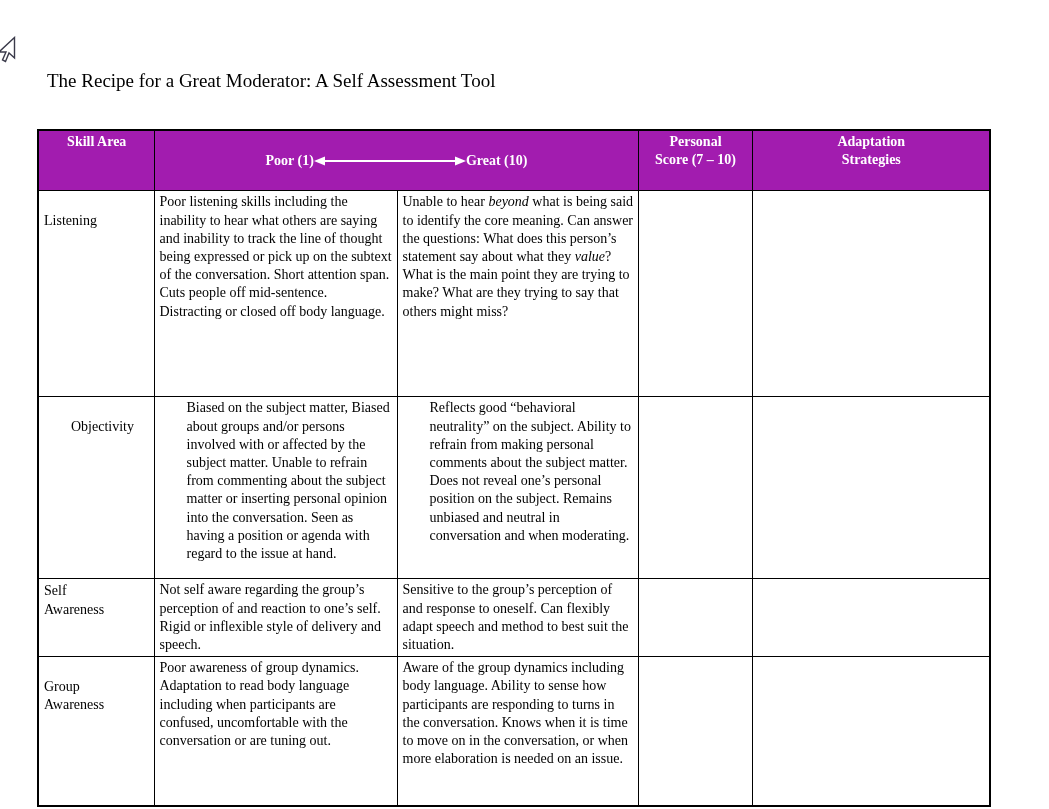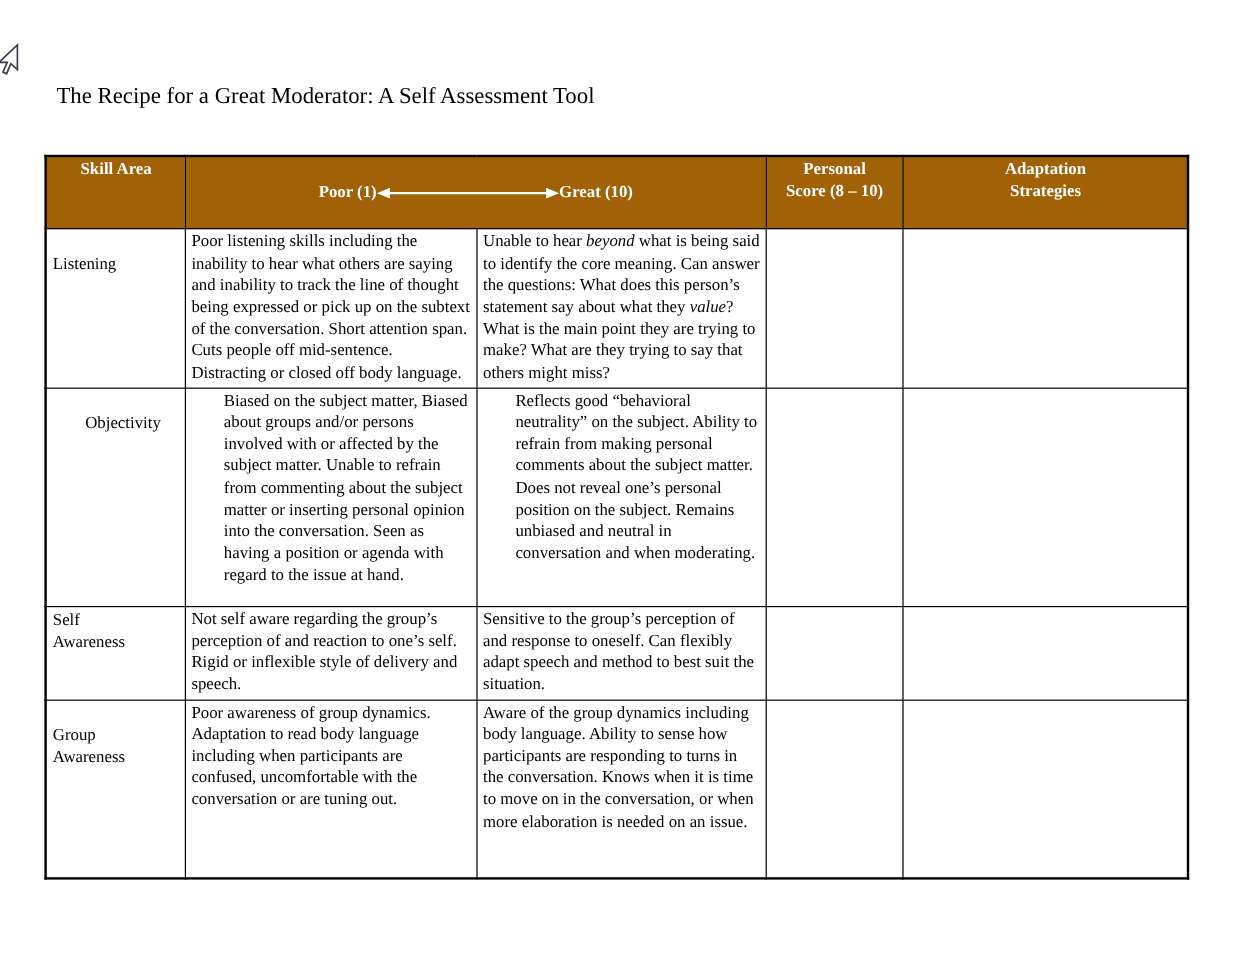--- a/index.html
+++ b/index.html
@@ -41,21 +41,21 @@
   table.assessment col.c4 { width: 114px; }
   table.assessment col.c5 { width: 238px; }
   table.assessment td, table.assessment th {
     border: 1px solid #000000;
     vertical-align: top;
     font-size: 14px;
     line-height: 18.2px;
     padding: 2px 4px 2px 5px;
   }
   thead th {
-    background: #a16207;
+    background: #a21caf;
     color: #ffffff;
     font-weight: bold;
     height: 39px;
     padding-top: 4px;
     vertical-align: top;
     text-align: center;
     white-space: pre-line;
     border-color: #000000;
   }
   th .scale-header-inner {
@@ -65,21 +65,21 @@
     line-height: 19px;
   }
   td.skill-cell {
     font-weight: normal;
     white-space: pre-line;
   }
   td.skill-cell.label-offset { padding-top: 21px; }
   td.skill-cell.label-top    { padding-top: 3px;  }
   td.desc-cell {}
   td.fill-cell {}
-  tr.r1 td { height: 132px; }
+  tr.r1 td { height: 206px; }
   tr.r2 td { height: 182px; padding-left: 32px; }
   tr.r3 td { height: 75px; margin-left: 47px;  }
   tr.r4 td { height: 149px; }
 </style>
 </head>
 <body>
 
 <svg class="mouse-cursor" width="21" height="30" viewBox="0 0 21 30">
   <polygon points="1.5,1.5 1.5,22 7,17 10.5,25.5 13.5,24 10,16 17,16" fill="#ffffff" stroke="#3a3a4a" stroke-width="1.4"></polygon>
 </svg>
@@ -102,21 +102,21 @@
           <span>Poor (1)</span>
           <svg width="152" height="10" viewBox="0 0 152 10">
             <line x1="9" y1="5" x2="143" y2="5" stroke="#ffffff" stroke-width="1.8"></line>
             <polygon points="0,5 11,0.5 11,9.5" fill="#ffffff"></polygon>
             <polygon points="152,5 141,0.5 141,9.5" fill="#ffffff"></polygon>
           </svg>
           <span>Great (10)</span>
         </span>
       </th>
       <th>Personal
-Score (8 – 10)</th>
+Score (7 – 10)</th>
       <th>Adaptation
 Strategies</th>
     </tr>
   </thead>
   <tbody>
     <tr class="r1">
       <td class="skill-cell label-offset">Listening</td>
       <td class="desc-cell">Poor listening skills including the inability to hear what others are saying and inability to track the line of thought being expressed or pick up on the subtext of the conversation. Short attention span. Cuts people off mid-sentence. Distracting or closed off body language.</td>
       <td class="desc-cell"><span>Unable to hear </span><i>beyond</i><span> what is being said to identify the core meaning. Can answer the questions: What does this person’s statement say about what they </span><i>value</i><span>? What is the main point they are trying to make? What are they trying to say that others might miss?</span></td>
       <td class="fill-cell"></td>

